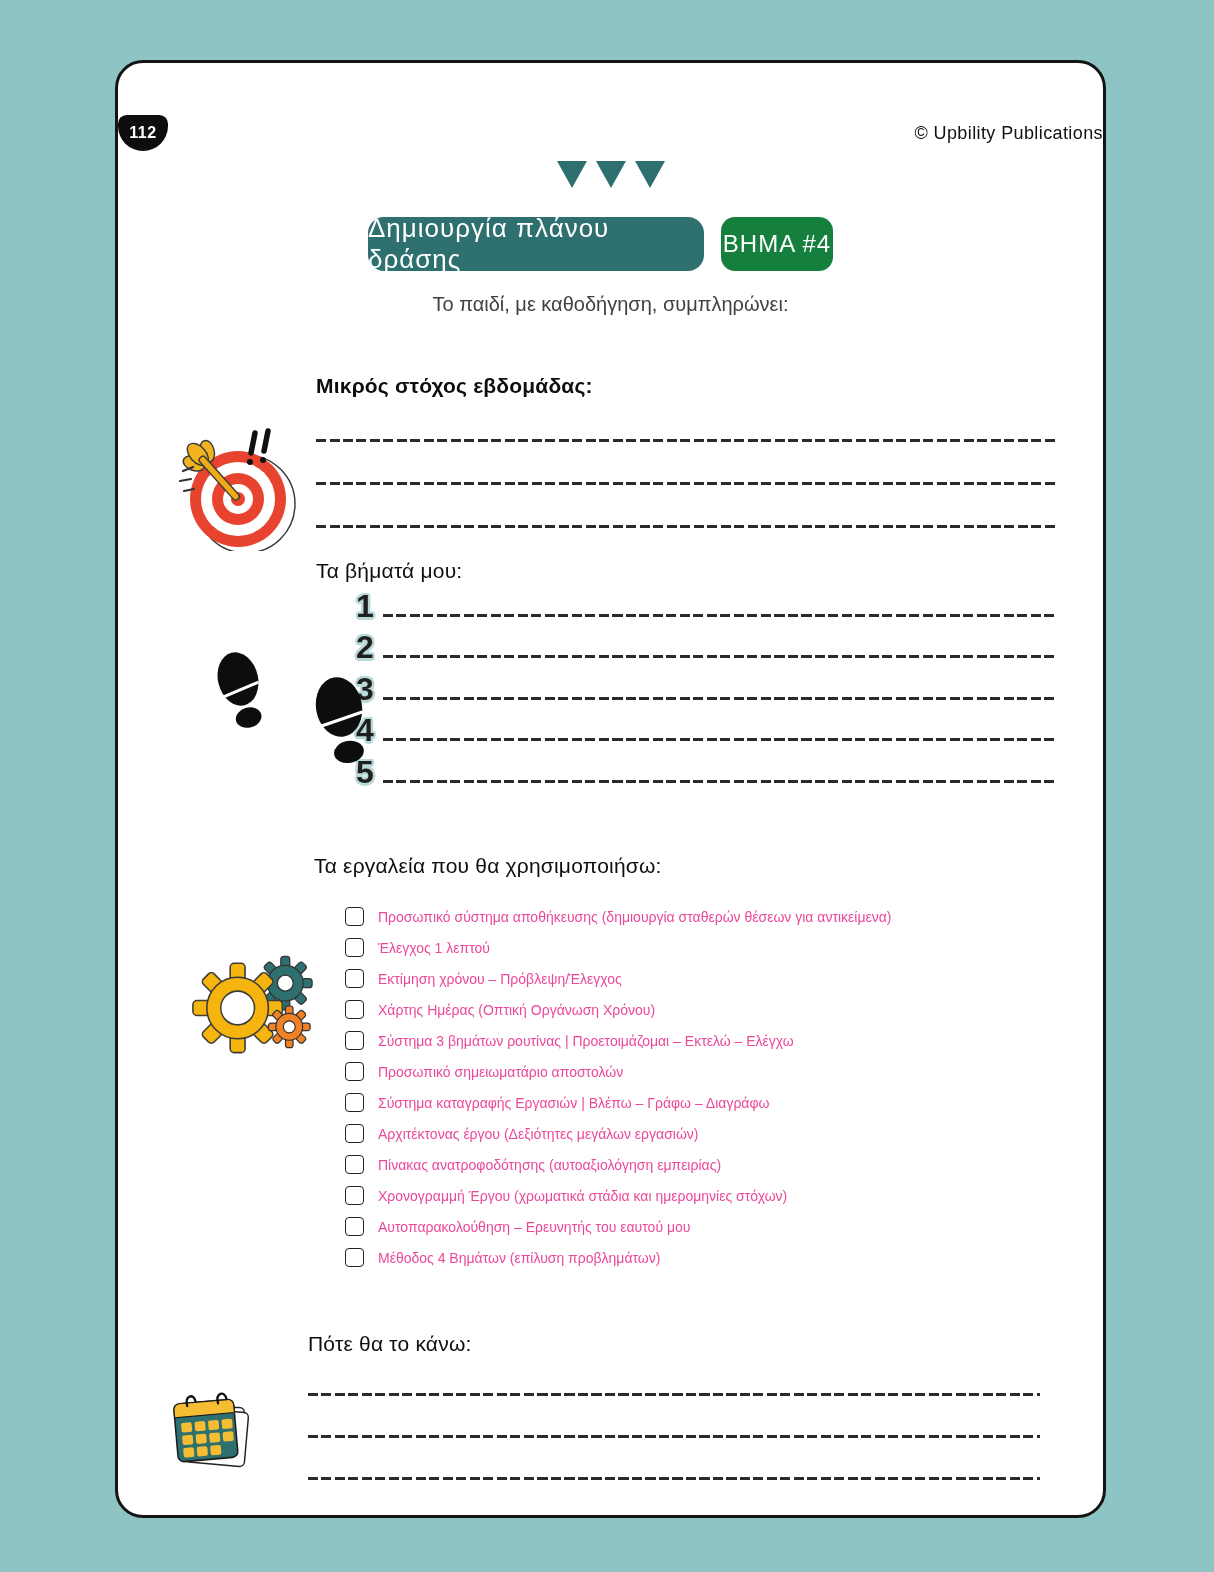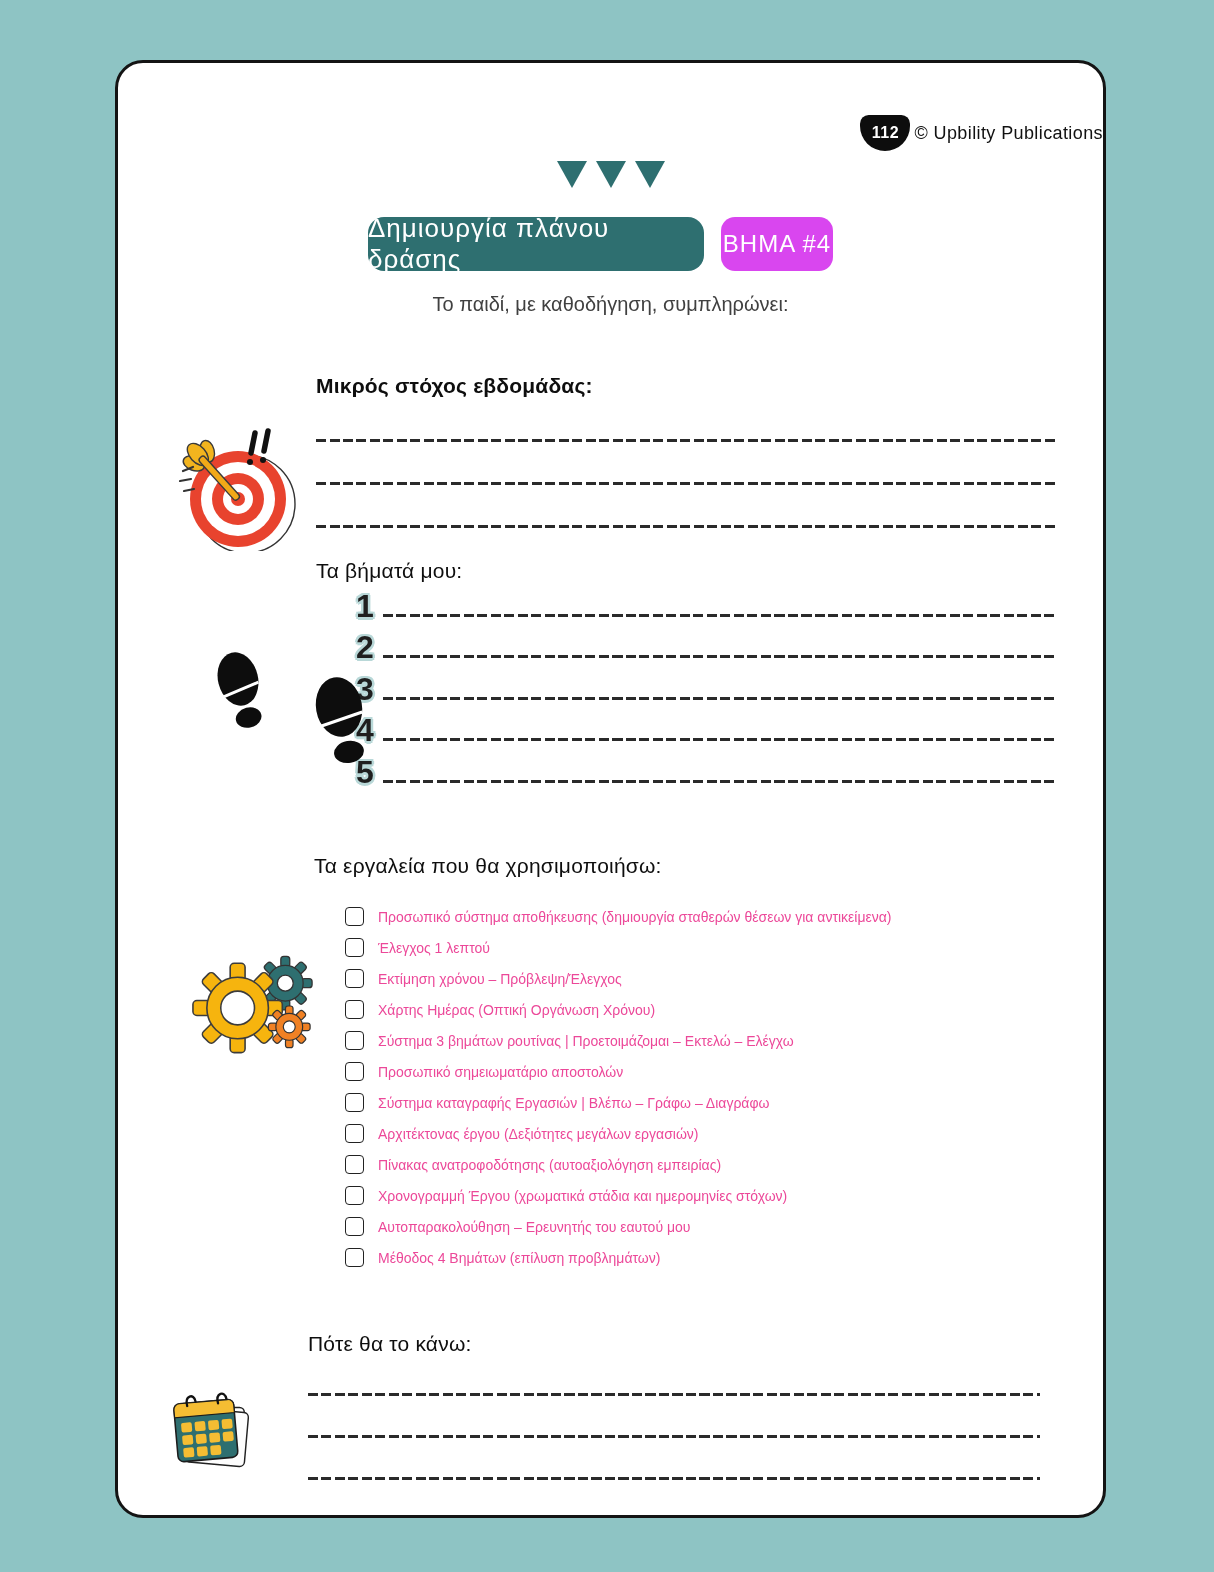--- a/index.html
+++ b/index.html
@@ -10,21 +10,21 @@
     position:relative;overflow:hidden;
     color:#141414;
   }
   .card{
     position:absolute;left:115px;top:60px;width:985px;height:1452px;
     background:#ffffff;border:3px solid #141414;border-radius:28px;
   }
   
   .pub-row{
     position:absolute;top:52px;left:0;width:100%;
-    display:flex;align-items:center;justify-content:flex-end;gap:4px;
+    display:flex;align-items:center;justify-content:space-between;gap:14px;
   }
   .page-badge{
     width:50px;height:36px;background:#0d0d0d;color:#fff;
     border-radius:9px 9px 26px 26px;
     display:flex;align-items:center;justify-content:center;
     font-size:16px;font-weight:bold;letter-spacing:.5px;
   }
   .pub-text{font-size:18px;letter-spacing:.4px;color:#111;}
   .tri-row{
     position:absolute;top:98px;left:0;width:100%;
@@ -36,21 +36,21 @@
     border-top:27px solid #2E6F70;
   }
   .title-box{
     position:absolute;left:250px;top:154px;width:336px;height:54px;
     background:#2E6F70;border-radius:16px;color:#fff;
     display:flex;align-items:center;justify-content:center;
     font-size:26px;letter-spacing:1px;font-weight:400;
   }
   .step-badge{
     position:absolute;left:603px;top:154px;width:112px;height:54px;
-    background:#d946ef;border-radius:14px;color:#fff;
+    background:#15803d;border-radius:14px;color:#fff;
     display:flex;align-items:center;justify-content:center;
     font-size:24px;letter-spacing:1px;
   }
   .subtitle{
     position:absolute;top:230px;left:0;width:100%;
     text-align:center;font-size:20px;color:#404040;
   }
   .sec-label{position:absolute;font-size:21px;color:#0e0e0e;letter-spacing:.2px;}
   .lbl-goal{left:198px;top:311px;font-weight:bold;}
   .lbl-steps{left:198px;top:496px;text-align:right;}

